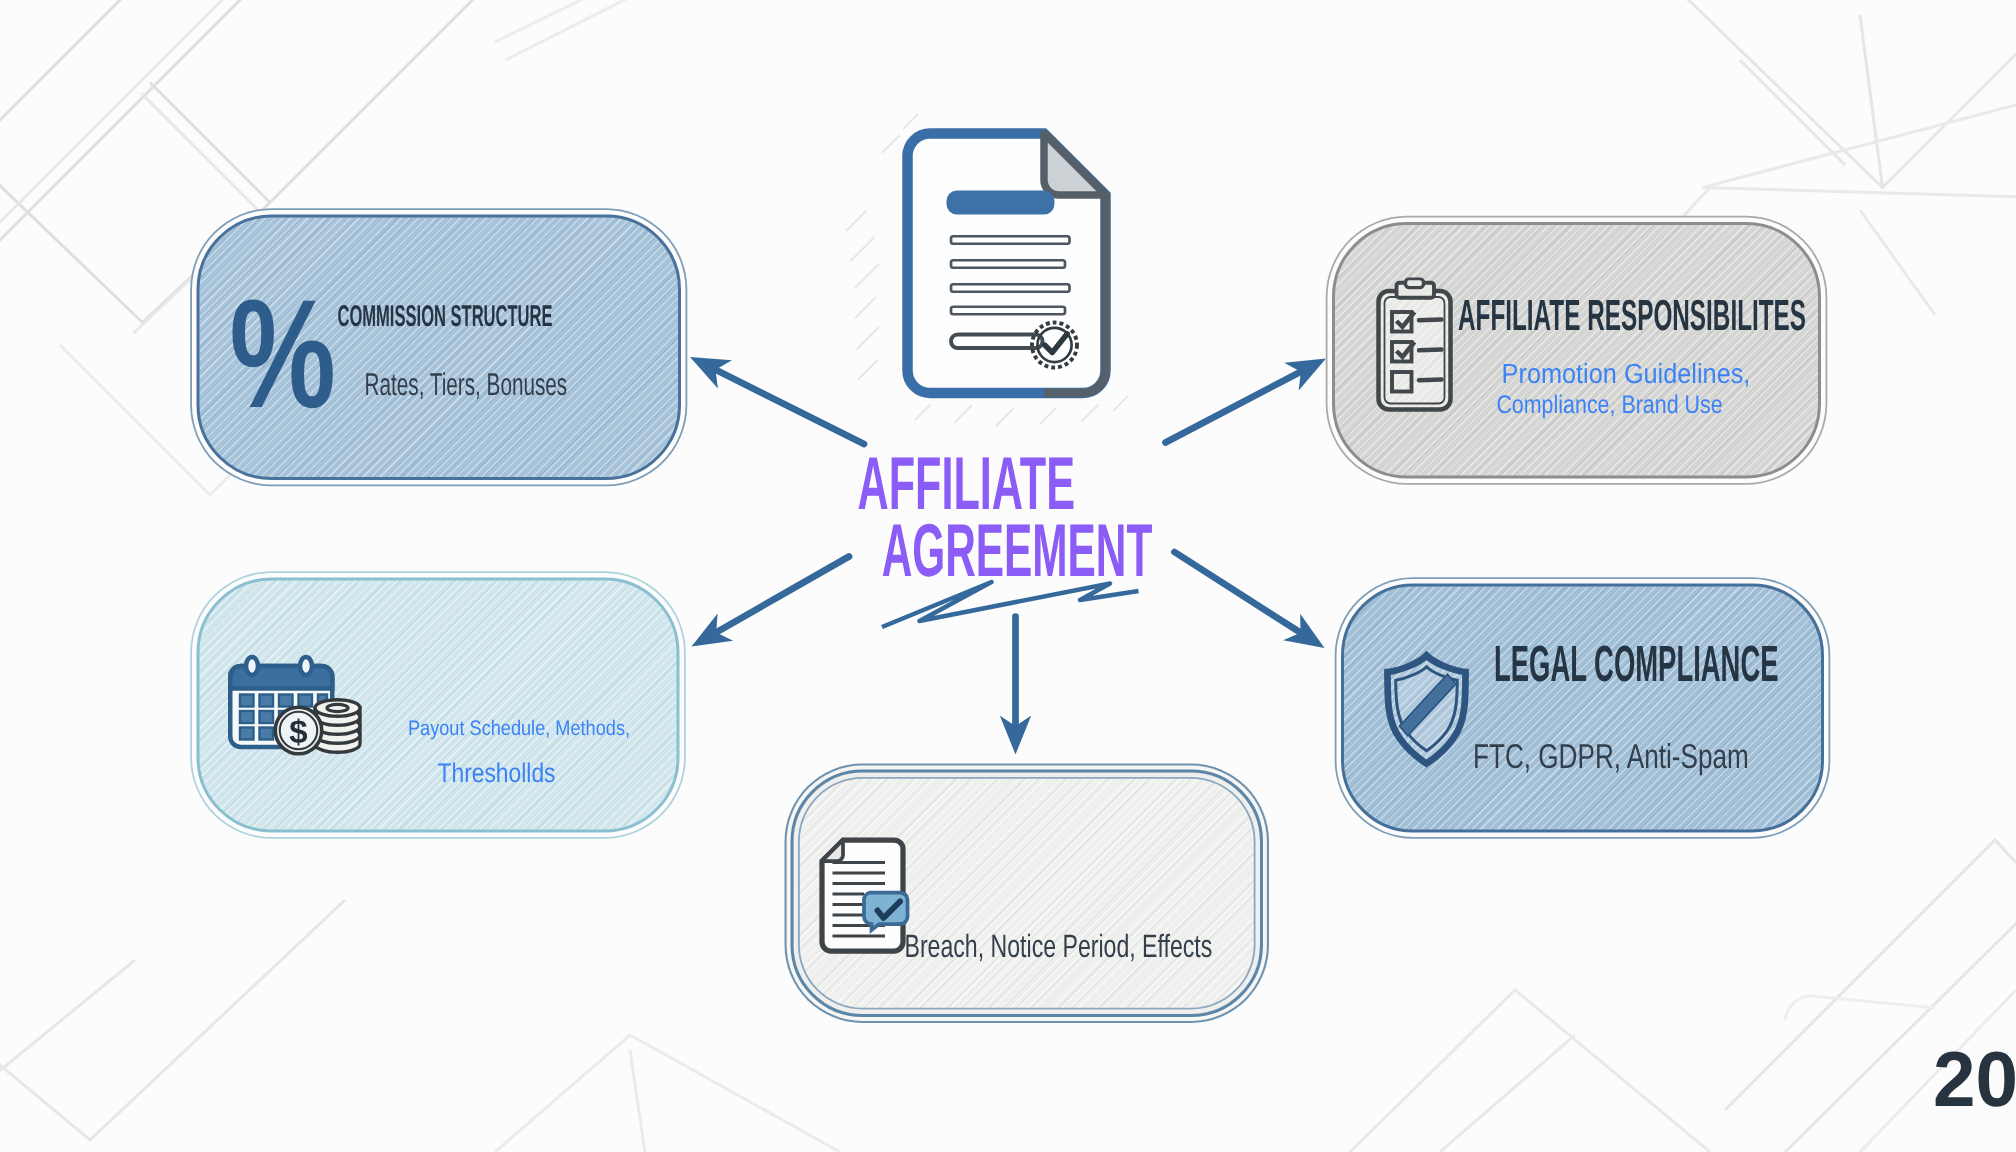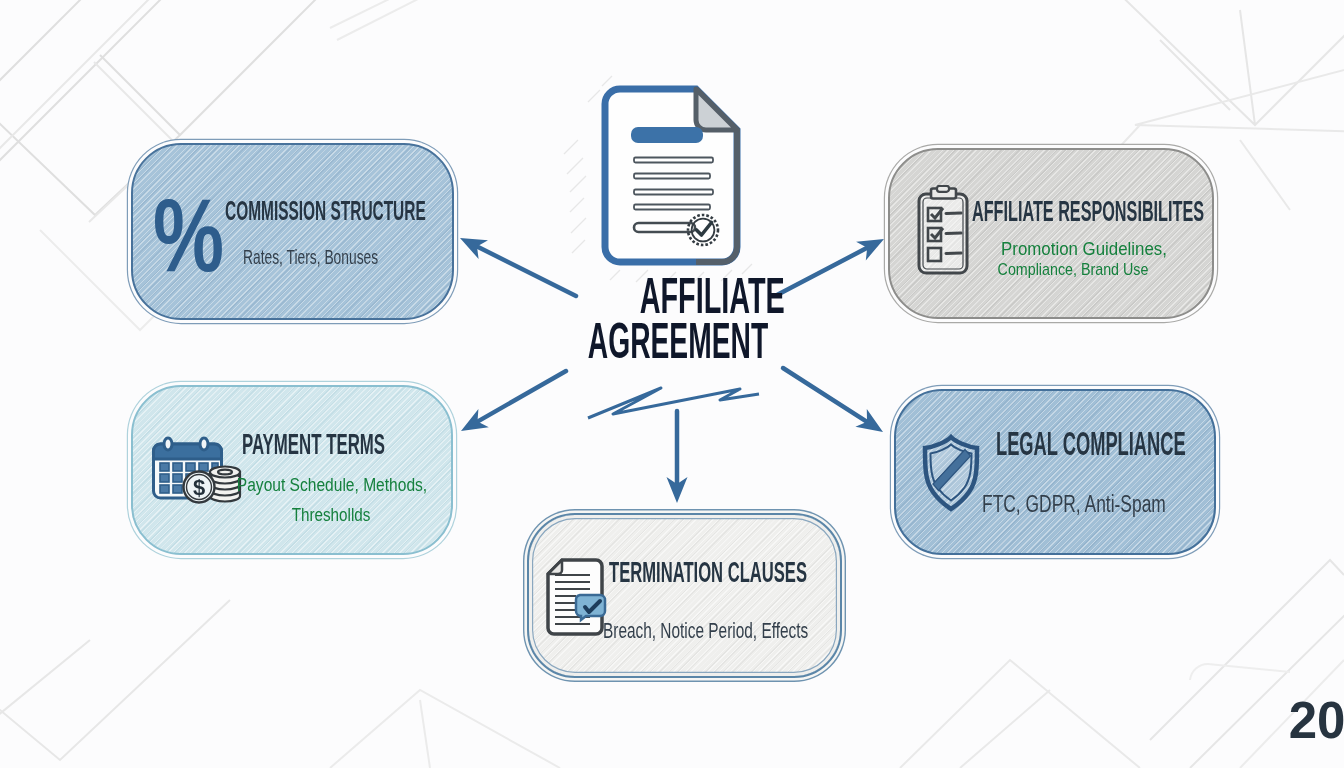--- a/index.html
+++ b/index.html
@@ -3,21 +3,21 @@
 <meta charset="utf-8">
 <style>
 html,body{margin:0;padding:0}
 #c{position:relative;width:1344px;height:768px;background:#fcfcfd;overflow:hidden;font-family:"Liberation Sans",sans-serif}
 .abs{position:absolute}
 .box{position:absolute;box-sizing:border-box}
 .hd{position:absolute;white-space:nowrap;font-weight:bold;color:#263543}
 .hd>span{display:inline-block;transform-origin:0 50%}
 .sub{position:absolute;white-space:nowrap;color:#333f4b}
 .sub>span{display:inline-block;transform-origin:0 50%}
-.subc{position:absolute;color:#15803d;text-align:left;white-space:nowrap}
+.subc{position:absolute;color:#3b82f6;text-align:left;white-space:nowrap}
 .subc>span{display:inline-block;transform-origin:50% 50%}
 
 
 #b1{left:131px;top:143px;width:323px;height:177px;border-radius:50px;
   border:2.5px solid #48729b;
   background-color:#a6c3d9;
   background-image:repeating-linear-gradient(-45deg,rgba(255,255,255,.38) 0 1px,rgba(255,255,255,0) 1px 4px),repeating-linear-gradient(-45deg,rgba(62,102,142,.11) 0 1.2px,rgba(62,102,142,0) 1.2px 6.5px);
   box-shadow:0 0 0 3px #fcfcfd,0 0 0 4.2px #7e9cb8;}
 #b2{left:888px;top:148px;width:326px;height:171px;border-radius:50px;
   border:2.5px solid #8d8d8b;
@@ -33,22 +33,22 @@
   border:2.5px solid #44709a;
   background-color:#a1bfd6;
   background-image:repeating-linear-gradient(-45deg,rgba(255,255,255,.38) 0 1px,rgba(255,255,255,0) 1px 4px),repeating-linear-gradient(-45deg,rgba(58,98,138,.11) 0 1.2px,rgba(58,98,138,0) 1.2px 6.5px);
   box-shadow:0 0 0 3px #fcfcfd,0 0 0 4.2px #7e9cb8;}
 #b5{left:527px;top:513px;width:315px;height:165px;border-radius:48px;
   border:2.5px solid #5b86a8;
   background-color:#efefed;
   background-image:repeating-linear-gradient(-45deg,rgba(255,255,255,.5) 0 1px,rgba(255,255,255,0) 1px 4px),repeating-linear-gradient(-45deg,rgba(150,150,148,.11) 0 1.2px,rgba(150,150,148,0) 1.2px 6.5px);
   box-shadow:0 0 0 2.6px #f6f6f4,0 0 0 4px #6e93b0,inset 0 0 0 3px #efefed,inset 0 0 0 4.2px #8aa7bf;}
 
-#title{position:absolute;left:678px;top:274px;transform:translateX(-50%);text-align:right;
-  font-weight:bold;color:#0f172a;font-size:50px;line-height:45px;white-space:nowrap}
+#title{position:absolute;left:678px;top:300px;transform:translateX(-50%);text-align:left;
+  font-weight:bold;color:#8b5cf6;font-size:50px;line-height:45px;white-space:nowrap}
 #title .t{display:inline-block;transform-origin:50% 50%}
 
 #year{position:absolute;left:1402px;top:698px;transform:translateX(-100%);font-weight:bold;color:#273440;font-size:52px;line-height:44px}
 #year span{display:inline-block;transform:scaleX(.98);transform-origin:100% 50%}
 
 #pct{position:absolute;left:153px;top:198px;font-weight:bold;color:#2e5d8c;font-size:103px;line-height:76px}
 #pct span{display:inline-block;transform:scaleX(.775);transform-origin:0 50%}
 </style>
 </head>
 <body>
@@ -106,21 +106,21 @@
   <rect x="34" y="139" width="61" height="9" rx="4.5" stroke="#444c52" stroke-width="2.6" fill="#fff"></rect>
   <circle cx="103" cy="146" r="15" stroke="#343c42" stroke-width="2.6" stroke-dasharray="2.6,2"></circle>
   <circle cx="103" cy="146" r="11.4" stroke="#343c42" stroke-width="1.8"></circle>
   <path d="M96.5,146 l5,5 l10,-12.5" stroke="#2c3940" stroke-width="3.6" stroke-linecap="round" stroke-linejoin="round"></path>
 </svg>
 
 <div id="title"><span class="t" id="ta" style="transform:scaleX(.5761)">AFFILIATE</span><br><span class="t" id="tb" style="transform:scaleX(.5649)">AGREEMENT</span></div>
 
 <div class="box" id="b1"></div>
 <div id="pct"><span>%</span></div>
-<div class="hd" style="left:225px;top:196px;font-size:28px;line-height:30px"><span id="h1" style="transform:scaleX(.5514)">COMMISSION STRUCTURE</span></div>
+<div class="hd" style="left:225px;top:196px;font-size:20px;line-height:30px"><span id="h1" style="transform:scaleX(.5514)">COMMISSION STRUCTURE</span></div>
 <div class="sub" style="left:243px;top:245px;font-size:21px;line-height:23.5px"><span id="s1" style="transform:scaleX(.6579)">Rates, Tiers, Bonuses</span></div>
 
 <div class="box" id="b2"></div>
 <svg class="abs" width="52" height="91" viewBox="0 0 52 91" style="left:917px;top:185px" fill="none" stroke="#42474b">
   <rect x="2" y="9" width="48" height="79" rx="7" stroke-width="3" fill="rgba(255,255,255,.5)"></rect>
   <rect x="6" y="13" width="40" height="71" rx="4" stroke-width="1.2"></rect>
   <rect x="14" y="3.5" width="25" height="10" rx="2" stroke-width="2.6" fill="#e9e9e7"></rect>
   <rect x="20" y="0.8" width="12" height="6" rx="2.5" stroke-width="2.2" fill="#e9e9e7"></rect>
   <g stroke-width="2.6">
     <rect x="11" y="23" width="13" height="13"></rect>
@@ -163,22 +163,21 @@
     <ellipse cx="73" cy="54" rx="15" ry="5.5"></ellipse>
     <ellipse cx="73" cy="48" rx="15" ry="5.5"></ellipse>
     <ellipse cx="73" cy="42" rx="15" ry="5.5"></ellipse>
     <ellipse cx="73" cy="36" rx="15" ry="5.5"></ellipse>
     <ellipse cx="73" cy="36" rx="7" ry="2.4"></ellipse>
   </g>
   <circle cx="47" cy="51" r="15.5" fill="#eef4f6" stroke="#33393d" stroke-width="2.4"></circle>
   <circle cx="47" cy="51" r="12.5" stroke="#33393d" stroke-width="1.4"></circle>
   <text x="47" y="59" font-family="Liberation Sans,sans-serif" font-size="22" font-weight="bold" fill="#23303a" text-anchor="middle">$</text>
 </svg>
-<div class="hd" style="left:242px;top:429px;font-size:30px;line-height:30px"><span id="h3" style="transform:scaleX(.5610)">PAYMENT TERMS</span></div>
-<div class="subc" style="left:332px;top:476.1px;transform:translateX(-50%);font-size:18px;line-height:18px"><span id="s3a" style="transform:scaleX(.8646)">Payout Schedule, Methods,</span></div>
+<div class="subc" style="left:346px;top:476.1px;transform:translateX(-50%);font-size:14px;line-height:18px"><span id="s3a" style="transform:scaleX(.8646)">Payout Schedule, Methods,</span></div>
 <div class="subc" style="left:331px;top:506px;transform:translateX(-50%);font-size:18px;line-height:18px"><span id="s3b" style="transform:scaleX(.8457)">Threshollds</span></div>
 
 <div class="box" id="b4"></div>
 <svg class="abs" width="60" height="78" viewBox="0 0 60 78" style="left:921px;top:434px" fill="none">
   <path d="M30,3 C25,8 13,13 4,14 C4,33 4,47 12,58 C19,68 27,73 30,75 C33,73 41,68 48,58 C56,47 56,33 56,14 C47,13 35,8 30,3 Z" fill="rgba(255,255,255,.18)" stroke="#2d5580" stroke-width="4.5"></path>
   <path d="M30,10.5 C26,14.5 16,18.5 9.5,19.5 C9.5,34 10.5,45 16.5,53.5 C21.5,60.5 27,64.5 30,66.5 C33,64.5 38.5,60.5 43.5,53.5 C49.5,45 50.5,34 50.5,19.5 C44,18.5 34,14.5 30,10.5 Z" stroke="#2d5580" stroke-width="2"></path>
   <path d="M12,50 L44,15.5 L49.5,22 L17.5,56.5 Z" fill="#44709b" stroke="#2d5580" stroke-width="1.2"></path>
 </svg>
 <div class="hd" style="left:996px;top:428px;font-size:34px;line-height:30.5px"><span id="h4" style="transform:scaleX(.5379)">LEGAL COMPLIANCE</span></div>
 <div class="sub" style="left:982px;top:494px;font-size:23px;line-height:21px"><span id="s4" style="transform:scaleX(.7572)">FTC, GDPR, Anti-Spam</span></div>
@@ -193,17 +192,16 @@
     <line x1="9" y1="31" x2="44" y2="31"></line>
     <line x1="9" y1="38" x2="30" y2="38"></line>
     <line x1="9" y1="45" x2="30" y2="45"></line>
     <line x1="9" y1="52" x2="30" y2="52"></line>
     <line x1="9" y1="59" x2="44" y2="59"></line>
     <line x1="9" y1="66" x2="44" y2="66"></line>
   </g>
   <path d="M34,37 h20 a5,5 0 0 1 5,5 V53 a5,5 0 0 1 -5,5 H40 l-5,4 v-4 a5,5 0 0 1 -5,-5 V42 a5,5 0 0 1 4,-5 Z" fill="#7fb3d4" stroke="#3a6a95" stroke-width="2.5"></path>
   <path d="M39,49 l4,5 l11,-11" stroke="#1d3d5c" stroke-width="4" stroke-linecap="round" stroke-linejoin="round"></path>
 </svg>
-<div class="hd" style="left:609px;top:558px;font-size:29px;line-height:29px"><span id="h5" style="transform:scaleX(.5725)">TERMINATION CLAUSES</span></div>
 <div class="sub" style="left:603px;top:621px;font-size:21.5px;line-height:21.5px"><span id="s5" style="transform:scaleX(.7165)">Breach, Notice Period, Effects</span></div>
 
 <div id="year"><span>2025</span></div>
 </div>
 
 </body></html>

